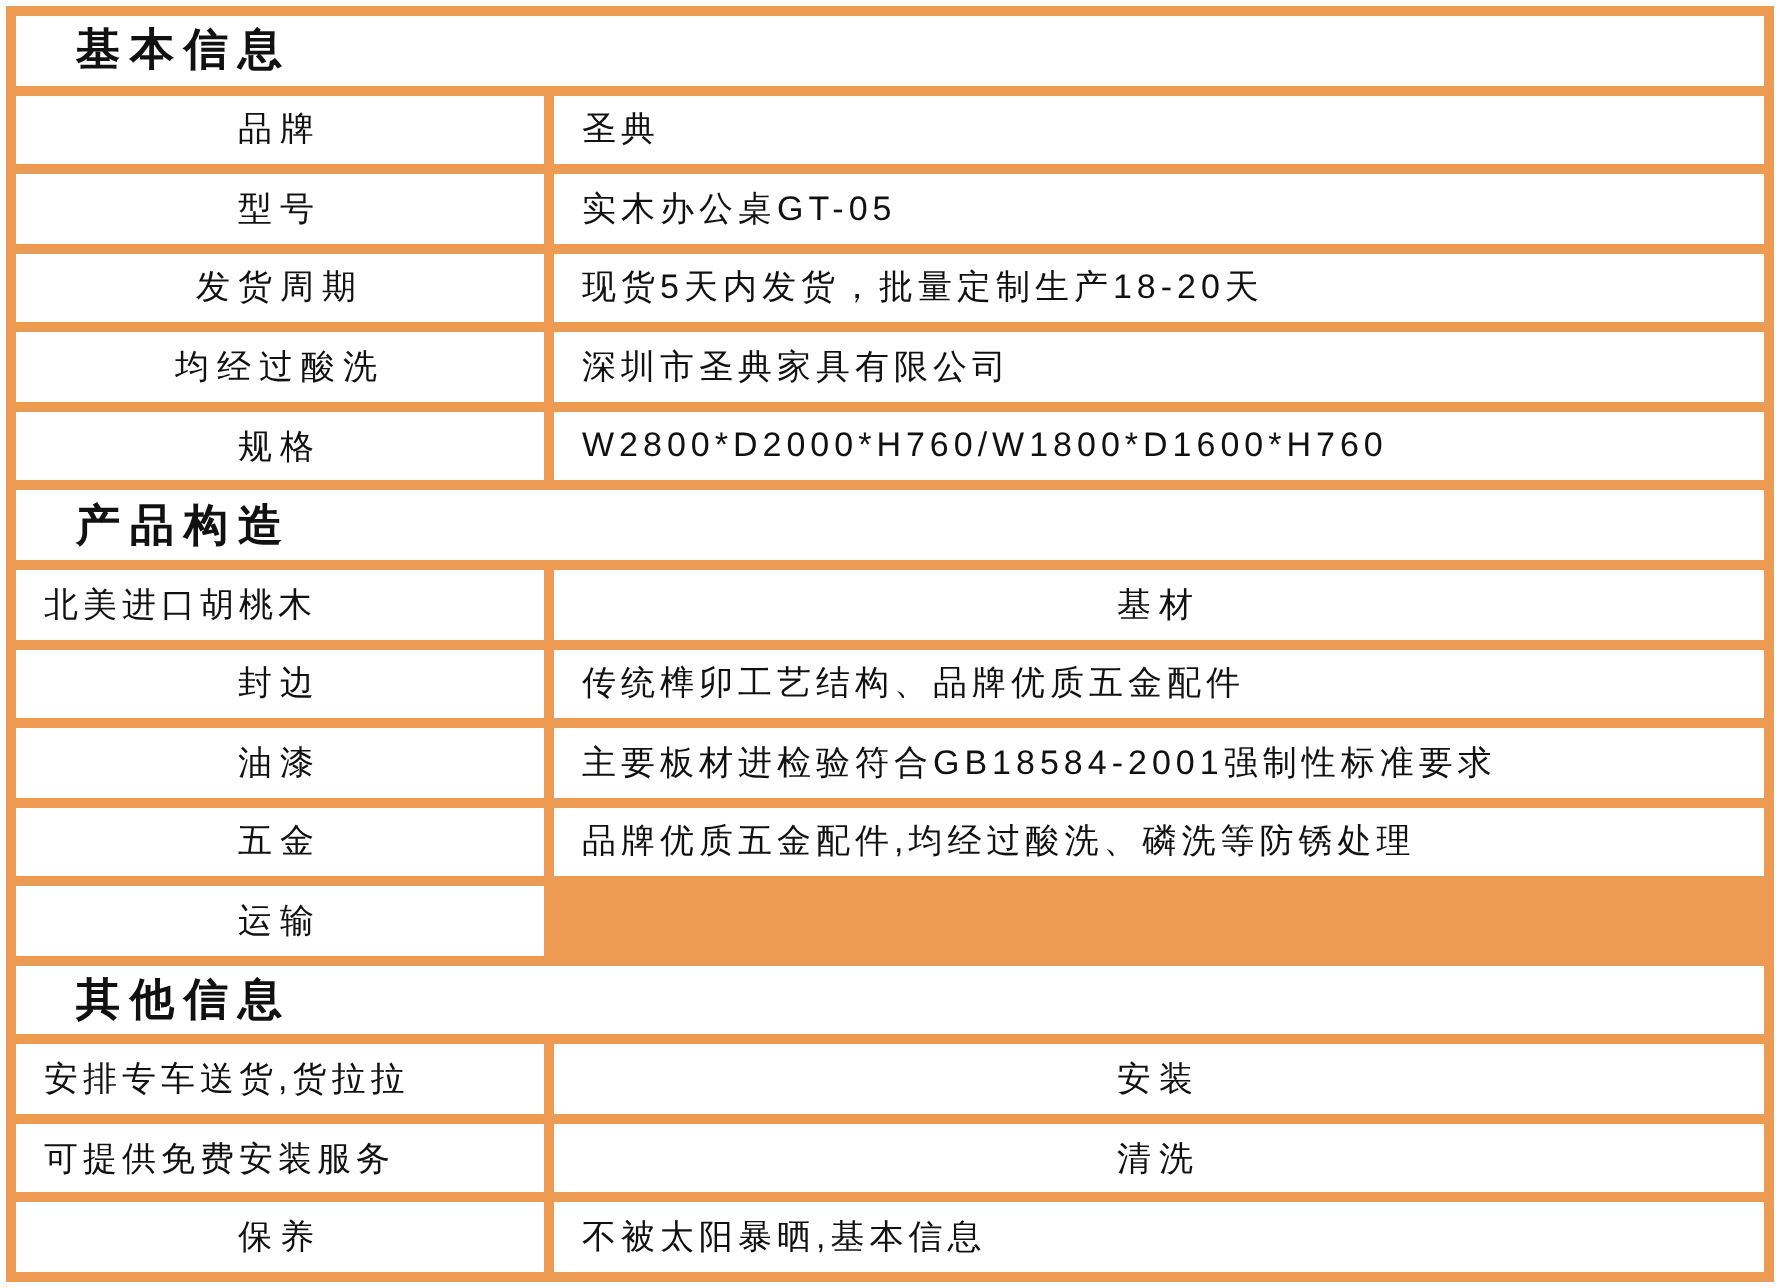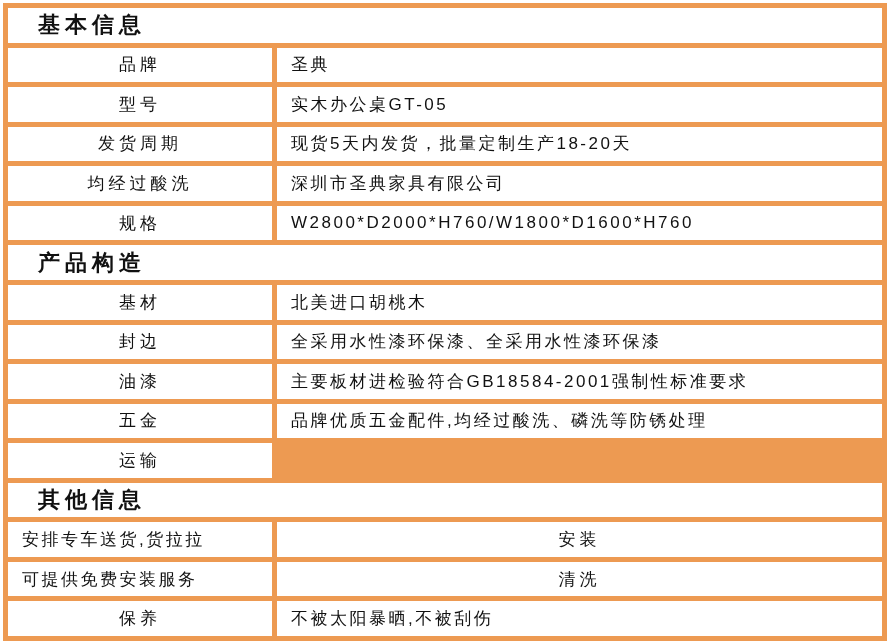--- a/index.html
+++ b/index.html
@@ -70,38 +70,38 @@
   <div class="cell value-cell">现货5天内发货，批量定制生产18-20天</div>
 
   <div class="cell label-cell">均经过酸洗</div>
   <div class="cell value-cell">深圳市圣典家具有限公司</div>
 
   <div class="cell label-cell">规格</div>
   <div class="cell value-cell">W2800*D2000*H760/W1800*D1600*H760</div>
 
   <div class="cell section-cell">产品构造</div>
 
+  <div class="cell value-cell">北美进口胡桃木</div>
   <div class="cell label-cell">基材</div>
-  <div class="cell value-cell">北美进口胡桃木</div>
 
   <div class="cell label-cell">封边</div>
-  <div class="cell value-cell">全采用水性漆环保漆、全采用水性漆环保漆</div>
+  <div class="cell value-cell">传统榫卯工艺结构、品牌优质五金配件</div>
 
   <div class="cell label-cell">油漆</div>
   <div class="cell value-cell">主要板材进检验符合GB18584-2001强制性标准要求</div>
 
   <div class="cell label-cell">五金</div>
   <div class="cell value-cell">品牌优质五金配件,均经过酸洗、磷洗等防锈处理</div>
 
   <div class="cell label-cell">运输</div>
 
   <div class="cell section-cell">其他信息</div>
   <div class="cell value-cell">安排专车送货,货拉拉</div>
 
   <div class="cell label-cell">安装</div>
   <div class="cell value-cell">可提供免费安装服务</div>
 
   <div class="cell label-cell">清洗</div>
 
   <div class="cell label-cell">保养</div>
-  <div class="cell value-cell">不被太阳暴晒,不被刮伤</div>
+  <div class="cell value-cell">不被太阳暴晒,基本信息</div>
 
 </div>
 
 </body></html>

